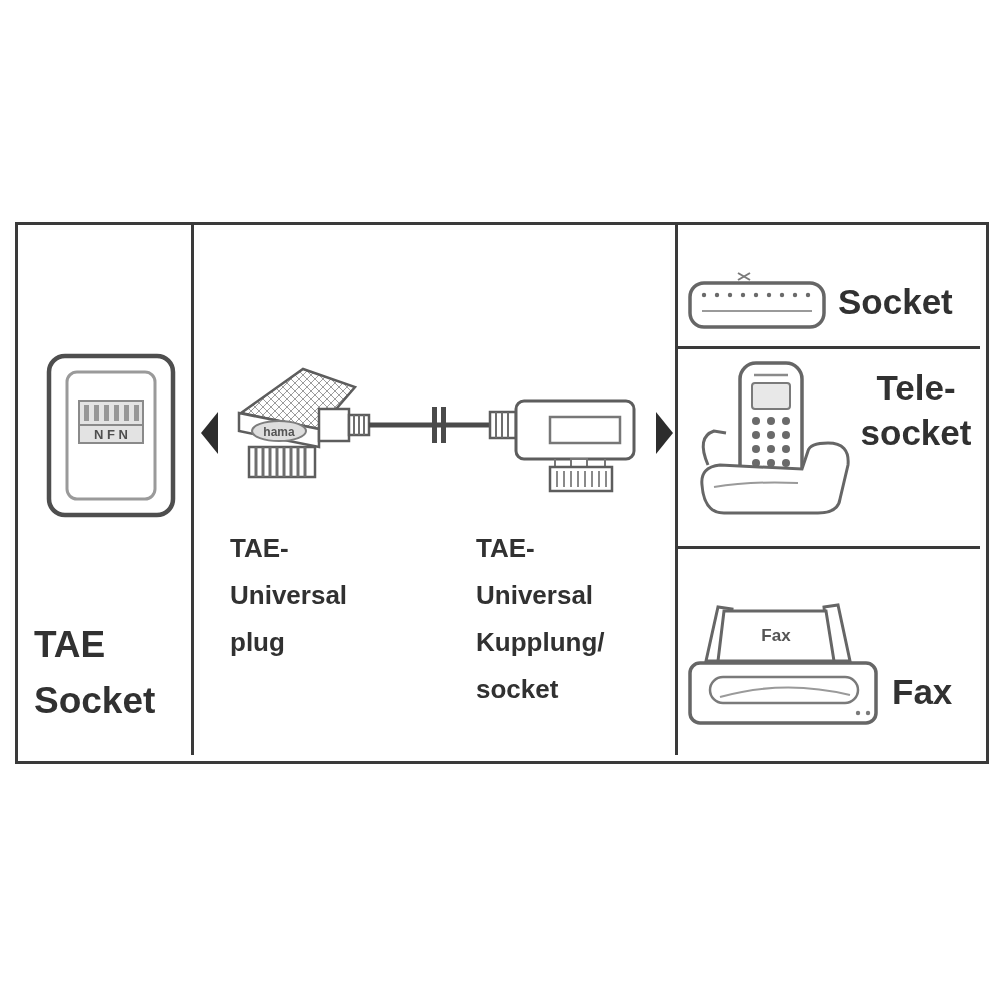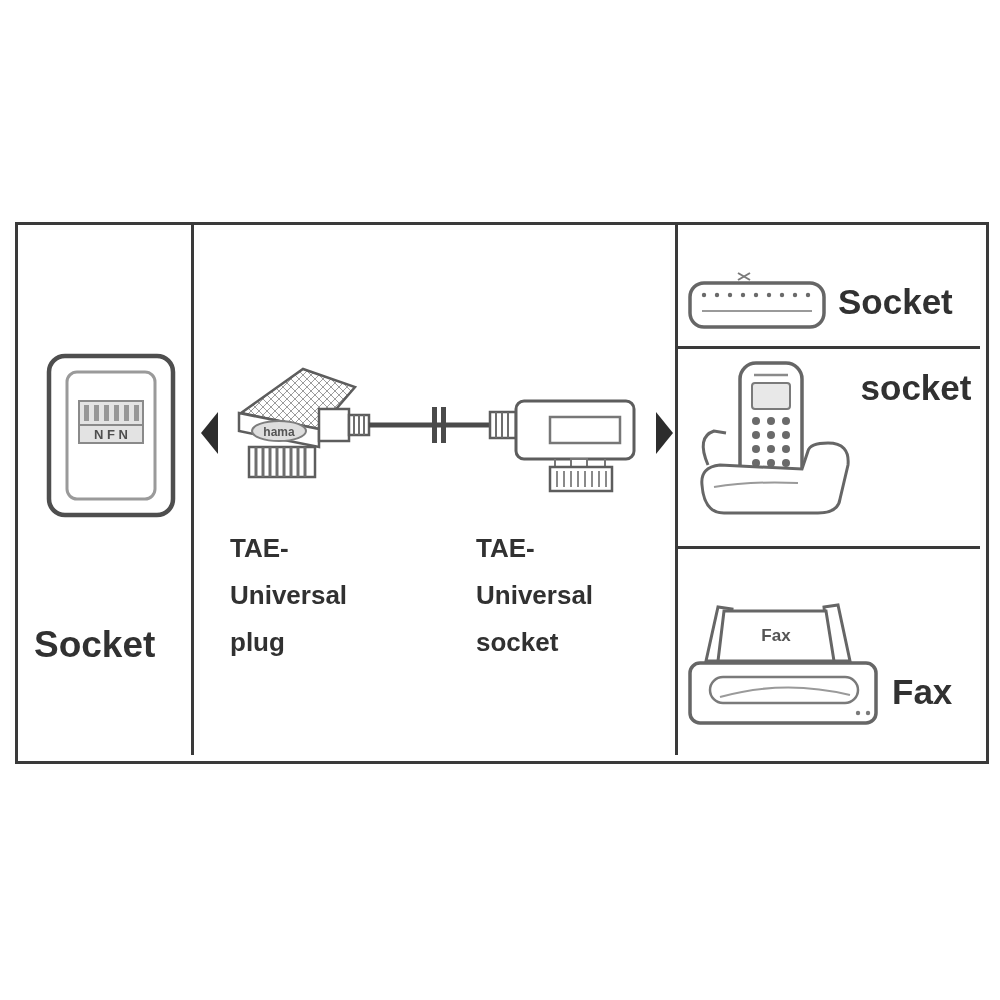--- a/index.html
+++ b/index.html
@@ -42,20 +42,21 @@
       <rect x="58" y="52" width="5" height="16"></rect>
         <rect x="68" y="52" width="5" height="16"></rect>
       <rect x="78" y="52" width="5" height="16"></rect>
         <rect x="88" y="52" width="5" height="16"></rect>
     </g>
     <line x1="33" y1="72" x2="97" y2="72" stroke="#8a8a8a" stroke-width="2"></line>
     <text x="65" y="86" text-anchor="middle" font-size="13" fill="#4f4f4f">N F N</text>
   </svg>
 
   <div class="label big" style="left:16px;top:392px;">
+    <div>TAE</div>
     <div>Socket</div>
   </div>
 
   <div class="arrow left" style="left:183px;top:187px;"></div>
   <div class="arrow right" style="left:638px;top:187px;"></div>
 
   <svg class="abs" style="left:185px;top:130px;" width="450" height="160" viewBox="0 0 450 160">
     <defs>
       <pattern id="crosshatch" width="8" height="8" patternUnits="userSpaceOnUse">
         <path d="M0,0 L8,8 M8,0 L0,8" stroke="#9c9c9c" stroke-width="1"></path>
@@ -121,20 +122,21 @@
 
   <div class="label mid" style="left:212px;top:300px;">
     <div>TAE-</div>
     <div>Universal</div>
     <div>plug</div>
   </div>
 
   <div class="label mid" style="left:458px;top:300px;">
     <div>TAE-</div>
     <div>Universal</div>
+    <div>Kupplung/</div>
     <div>socket</div>
   </div>
 
   <svg class="abs" style="left:670px;top:46px;" width="150" height="62" viewBox="0 0 150 62">
     <g stroke="#7a7a7a" stroke-width="2">
       <line x1="50" y1="2" x2="62" y2="9"></line>
         <line x1="62" y1="2" x2="50" y2="9"></line>
     </g>
     <rect x="2" y="12" width="134" height="44" rx="14" fill="#ffffff" stroke="#666666" stroke-width="3.5"></rect>
     <g fill="#6a6a6a">
@@ -168,20 +170,21 @@
         <circle cx="81" cy="88" r="4"></circle>
         <circle cx="96" cy="88" r="4"></circle>
       <circle cx="66" cy="102" r="4"></circle>
         <circle cx="81" cy="102" r="4"></circle>
         <circle cx="96" cy="102" r="4"></circle>
     </g>
     <path d="M12,124 Q10,106 30,104 L112,108 L118,90 Q120,82 138,82 Q160,82 158,104 L150,138 Q148,152 128,152 L34,152 Q14,152 12,124 Z" fill="#ffffff" stroke="#666666" stroke-width="3"></path>
     <path d="M24,126 Q60,120 108,122" fill="none" stroke="#9a9a9a" stroke-width="2"></path>
   </svg>
   <div class="label right" style="left:818px;top:140px;width:160px;text-align:center;">
+    <div>Tele-</div>
     <div>socket</div>
   </div>
 
   <svg class="abs" style="left:660px;top:356px;" width="210" height="160" viewBox="0 0 210 160">
     <polygon points="28,80 40,26 54,28 48,80" fill="#ffffff" stroke="#666666" stroke-width="3"></polygon>
     <polygon points="146,26 160,24 172,80 152,80" fill="#ffffff" stroke="#666666" stroke-width="3"></polygon>
     <polygon points="46,30 148,30 156,80 40,80" fill="#ffffff" stroke="#666666" stroke-width="3"></polygon>
     <text x="98" y="60" text-anchor="middle" font-size="17" fill="#555555">Fax</text>
     <rect x="12" y="82" width="186" height="60" rx="10" fill="#ffffff" stroke="#666666" stroke-width="3.5"></rect>
     <rect x="32" y="96" width="148" height="26" rx="13" fill="#ffffff" stroke="#7a7a7a" stroke-width="2.5"></rect>

